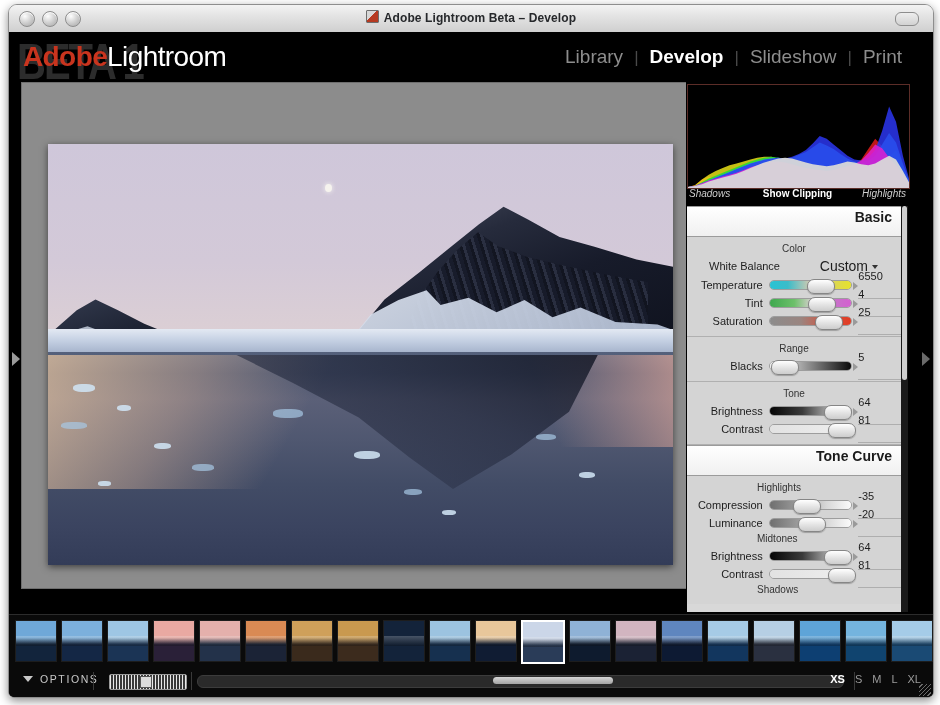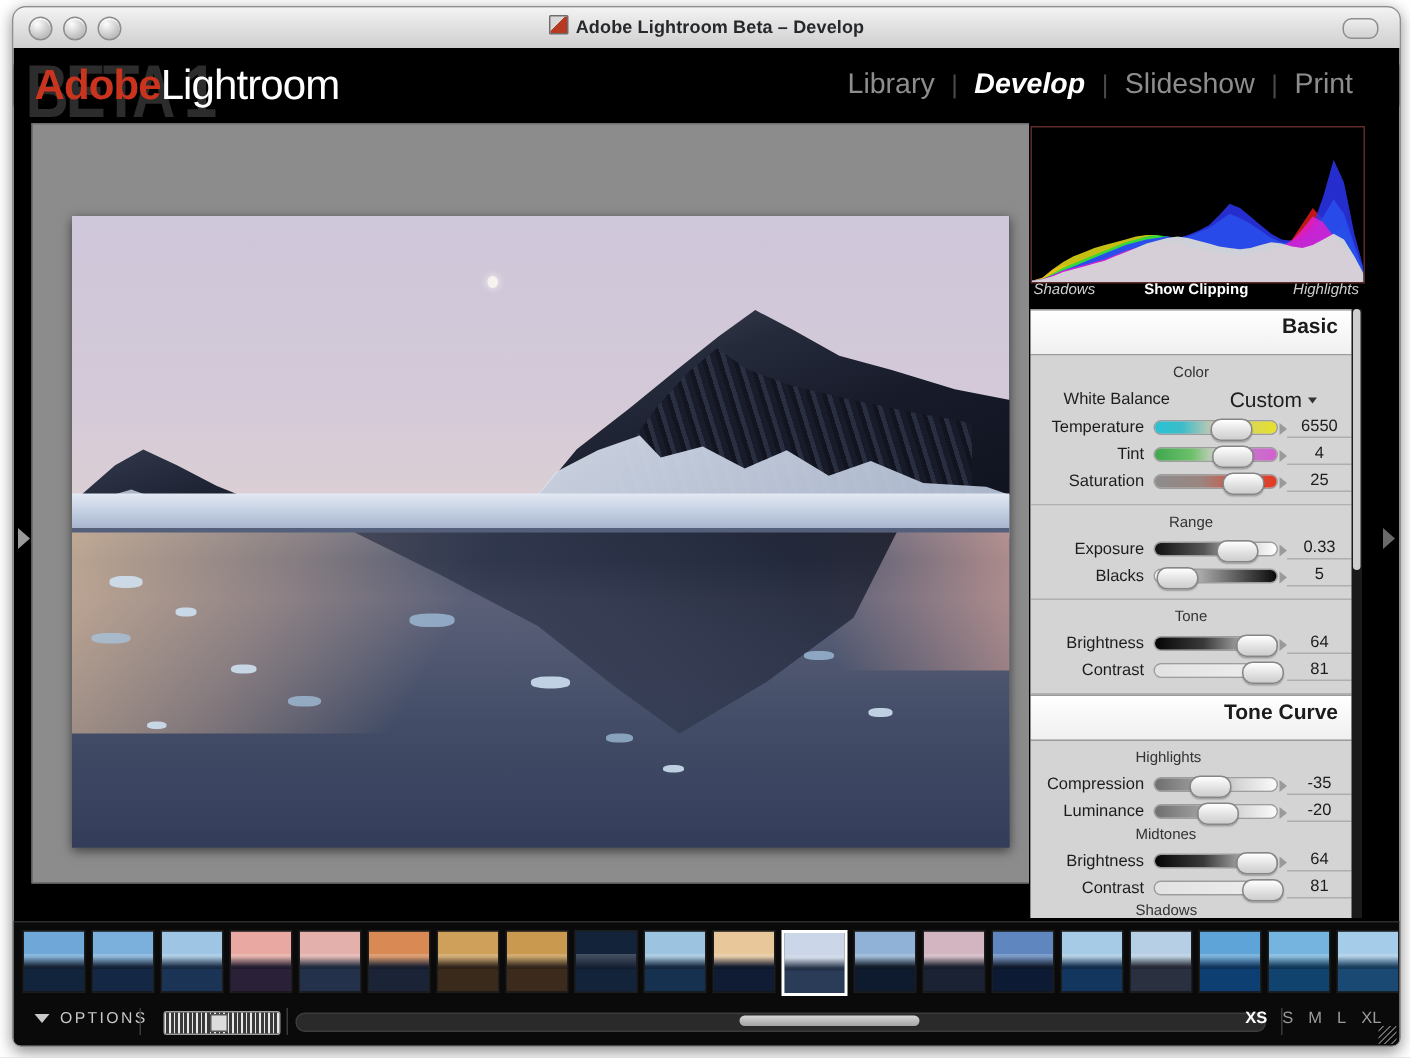--- a/index.html
+++ b/index.html
@@ -36,21 +36,21 @@
   .hdr{position:relative;height:50px;background:#000;border-radius:13px;}
   .beta{position:absolute;left:8px;top:2px;font-size:40px;font-weight:bold;
         color:#2c2c2c;letter-spacing:-2px;font-family:"Liberation Sans",sans-serif;
         transform:scaleY(1.25);transform-origin:left top;}
   .logo{position:absolute;left:14px;top:9px;font-size:28px;line-height:32px;
         font-weight:bold;letter-spacing:-.6px;}
   .logo .ad{color:#c9341e;}
   .logo .lr{color:#ffffff;font-weight:normal;}
   .nav{position:absolute;right:20px;top:14px;display:flex;align-items:baseline;gap:0;}
   .nav a{font-size:19px;color:#8d8d8d;text-decoration:none;padding:0 11px;}
-  .nav a.active{color:#ffffff;font-weight:bold;font-style:italic;}
+  .nav a.active{color:#ffffff;font-weight:bold;}
   .nav .sep{color:#4a4a4a;font-size:17px;}
 
   
   .row{position:relative;height:555px;}
   .canvas{position:absolute;left:12px;top:0;width:665px;height:505px;background:#8c8c8c;
           border:1px solid #6e6e6e;}
   .photo{position:absolute;left:26px;top:61px;width:625px;height:421px;
          box-shadow:0 2px 7px rgba(0,0,0,.55);overflow:hidden;background:#1b2033;}
 
   
@@ -125,22 +125,22 @@
   .slabel{width:78px;text-align:right;padding-right:6px;font-size:11px;color:#1d1d1d;}
   .track{position:relative;width:86px;height:10px;border-radius:5px;overflow:visible;
        border:1px solid #9d9d9d;box-sizing:border-box;}
   .track .fillbar{position:absolute;inset:0;border-radius:5px;}
   .knob{position:absolute;top:-2px;width:26px;height:13px;border-radius:7px;
        background:linear-gradient(#ffffff,#e2e2e2 55%,#cdcdcd);
        border:1px solid #868686;box-shadow:0 1px 1px rgba(0,0,0,.25);}
   .tarrow{position:absolute;right:-7px;top:1px;width:0;height:0;
        border-top:4px solid transparent;border-bottom:4px solid transparent;
        border-left:5px solid #9a9a9a;}
-  .sval{width:44px;text-align:center;font-size:11px;color:#1d1d1d;
-       border-bottom:1px solid #aeaeae;margin-left:6px;padding-bottom:1px;}
+  .sval{width:44px;text-align:left;font-size:11px;color:#1d1d1d;
+       border-bottom:1px solid #aeaeae;margin-left:6px;padding-bottom:16px;}
   .wbrow{display:flex;align-items:center;height:18px;margin:1px 15px;}
   .wblabel{width:78px;text-align:right;padding-right:6px;font-size:11px;color:#1d1d1d;}
   .wbval{margin-left:auto;padding-right:8px;font-size:14px;color:#1d1d1d;}
   .caret{display:inline-block;margin-left:4px;border-left:3px solid transparent;
        border-right:3px solid transparent;border-top:4px solid #333;vertical-align:2px;}
 
   .footer{position:absolute;left:1px;top:533px;width:221px;height:56px;background:#000;}
   .cb-row{position:absolute;left:4px;top:1px;display:flex;align-items:center;gap:5px;}
   .cbox{width:9px;height:9px;background:#d6d6d6;border:1px solid #8a8a8a;}
   .cb-lbl{font-size:10.5px;font-weight:bold;color:#ffffff;}
@@ -305,29 +305,20 @@
                     <div class="knob" style="left:55%;"></div>
                     <div class="tarrow"></div>
                   </div>
                   <div class="sval">25</div>
                 </div>
               </div>
 
               <div class="grp">
                 <div class="grplabel">Range</div>
                 <div class="srow">
-                  <div class="slabel">Exposure</div>
-                  <div class="track">
-                    <div class="fillbar" style="background:linear-gradient(90deg,#111 0%,#555 40%,#cfcfcf 72%,#fff 100%);"></div>
-                    <div class="knob" style="left:50%;"></div>
-                    <div class="tarrow"></div>
-                  </div>
-                  <div class="sval">0.33</div>
-                </div>
-                <div class="srow">
                   <div class="slabel">Blacks</div>
                   <div class="track">
                     <div class="fillbar" style="background:linear-gradient(90deg,#f2f2f2 0%,#d0d0d0 22%,#6a6a6a 62%,#0a0a0a 100%);"></div>
                     <div class="knob" style="left:1%;"></div>
                     <div class="tarrow"></div>
                   </div>
                   <div class="sval">5</div>
                 </div>
               </div>
 

